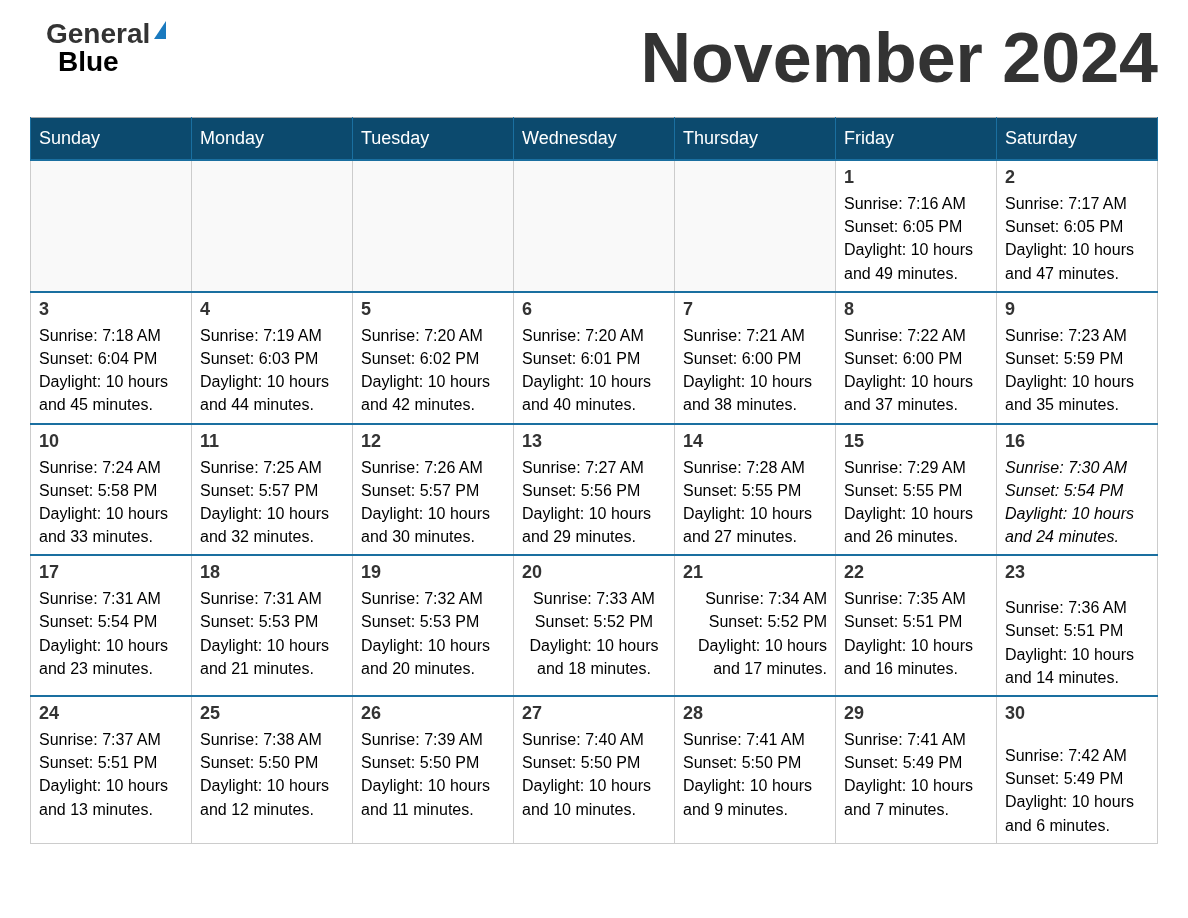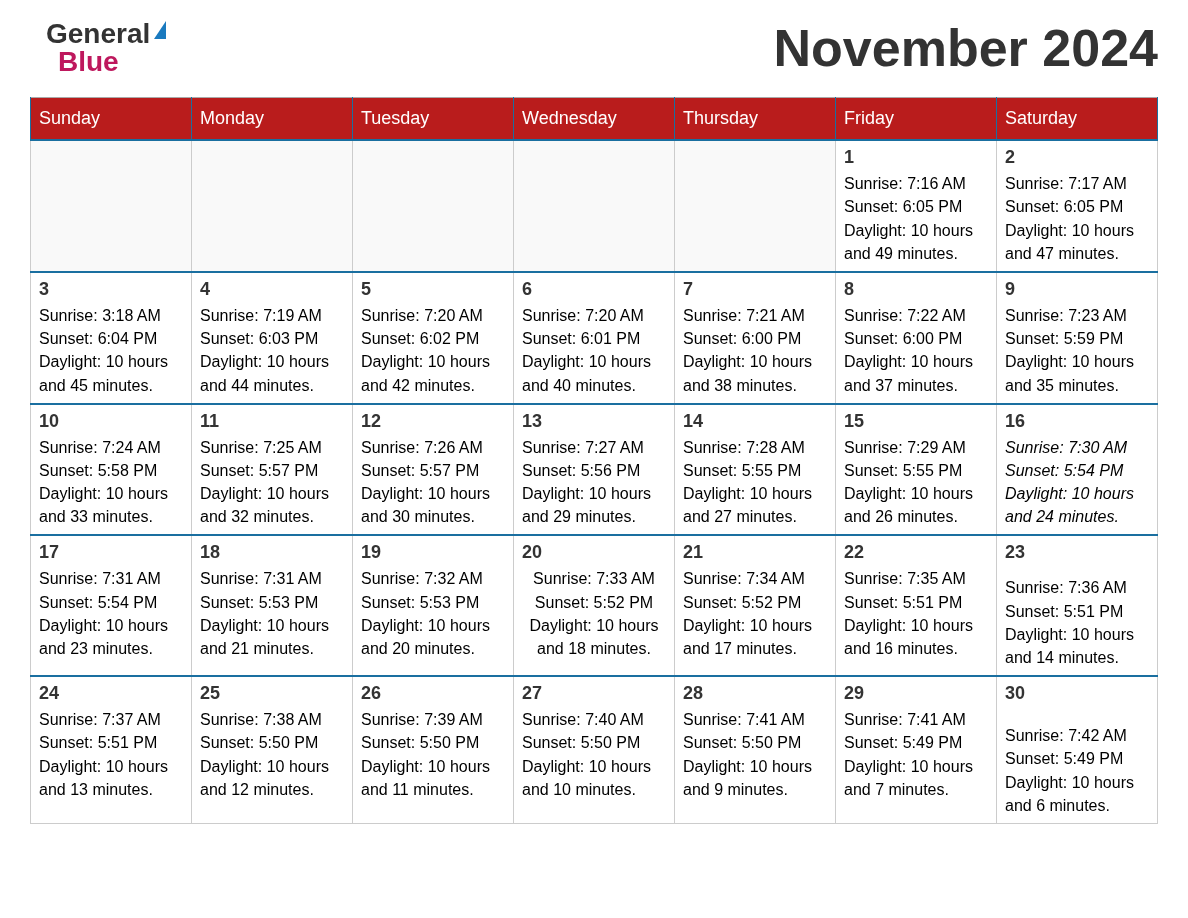--- a/index.html
+++ b/index.html
@@ -23,56 +23,56 @@
     .logo-general {
       font-size: 28px;
       font-weight: bold;
       color: #333;
       line-height: 1;
       margin-left: 16px;
     }
     .logo-blue {
       font-size: 28px;
       font-weight: bold;
-      color: #be185d;
+      color: #000000;
       line-height: 1;
       margin-left: 28px;
     }
     .logo-triangle {
       display: inline-block;
       width: 0;
       height: 0;
       border-left: 12px solid transparent;
       border-bottom: 18px solid #1a7abf;
       margin-left: 4px;
       vertical-align: middle;
       transform: translateY(-4px);
     }
     .title-area {
       text-align: right;
     }
     .month-title {
-      font-size: 52px;
+      font-size: 70px;
       font-weight: bold;
       color: #333;
       line-height: 1.1;
       text-align: center;
     }
     .location-title {
       font-size: 22px;
       color: #555;
       margin-top: 4px;
     }
     .calendar-table {
       width: 100%;
       border-collapse: collapse;
       border: 1px solid #aaa;
     }
     .calendar-table th {
-      background-color: #b91c1c;
+      background-color: #0c4a6e;
       color: #fff;
       font-size: 18px;
       font-weight: normal;
       padding: 10px 8px;
       text-align: left;
       border: 1px solid #1a6fa0;
     }
     .calendar-table td {
       border: 1px solid #ccc;
       vertical-align: top;
@@ -146,21 +146,21 @@
         <td>
           <div class="day-number">2</div>
           <div class="day-info" style="white-space: pre-line;">Sunrise: 7:17 AM
 Sunset: 6:05 PM
 Daylight: 10 hours and 47 minutes.</div>
         </td>
       </tr>
       <tr class="week-row">
         <td>
           <div class="day-number">3</div>
-          <div class="day-info" style="white-space: pre-line;">Sunrise: 3:18 AM
+          <div class="day-info" style="white-space: pre-line;">Sunrise: 7:18 AM
 Sunset: 6:04 PM
 Daylight: 10 hours and 45 minutes.</div>
         </td>
         <td>
           <div class="day-number">4</div>
           <div class="day-info" style="white-space: pre-line;">Sunrise: 7:19 AM
 Sunset: 6:03 PM
 Daylight: 10 hours and 44 minutes.</div>
         </td>
         <td>
@@ -258,21 +258,21 @@
 Daylight: 10 hours and 20 minutes.</div>
         </td>
         <td>
           <div class="day-number">20</div>
           <div class="day-info" style="white-space: pre-line; text-align: center;">Sunrise: 7:33 AM
 Sunset: 5:52 PM
 Daylight: 10 hours and 18 minutes.</div>
         </td>
         <td>
           <div class="day-number">21</div>
-          <div class="day-info" style="white-space: pre-line;">Sunrise: 7:34 AM
+          <div class="day-info" style="white-space: pre-line; text-align: right;">Sunrise: 7:34 AM
 Sunset: 5:52 PM
 Daylight: 10 hours and 17 minutes.</div>
         </td>
         <td>
           <div class="day-number">22</div>
           <div class="day-info" style="white-space: pre-line;">Sunrise: 7:35 AM
 Sunset: 5:51 PM
 Daylight: 10 hours and 16 minutes.</div>
         </td>
         <td>

